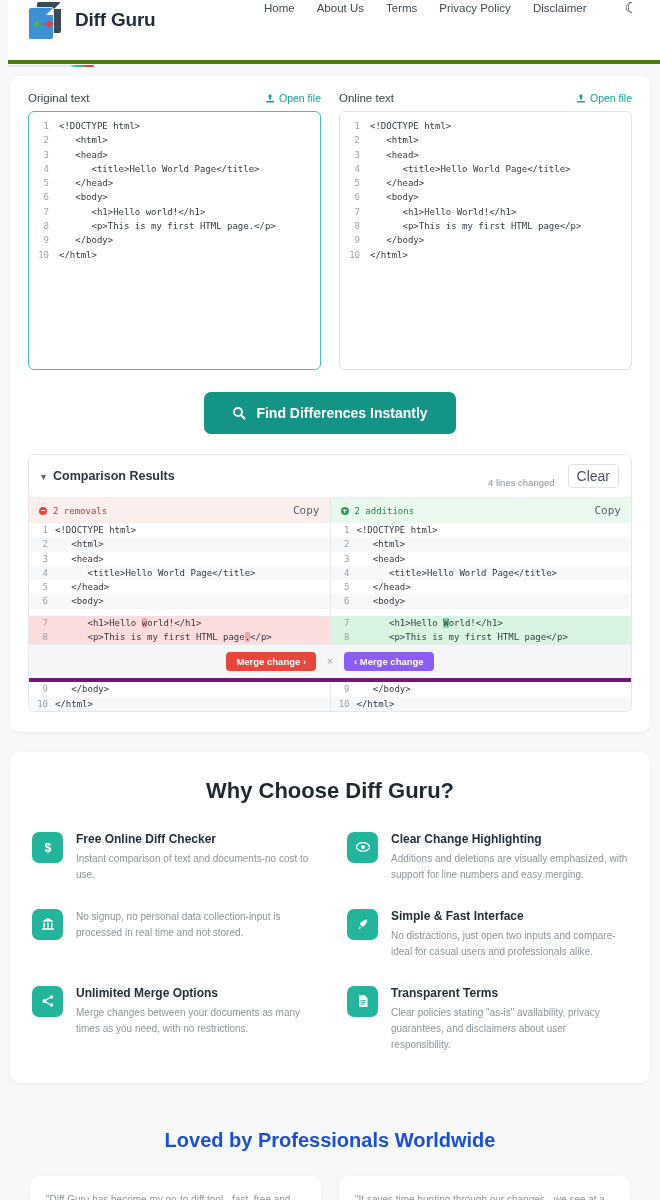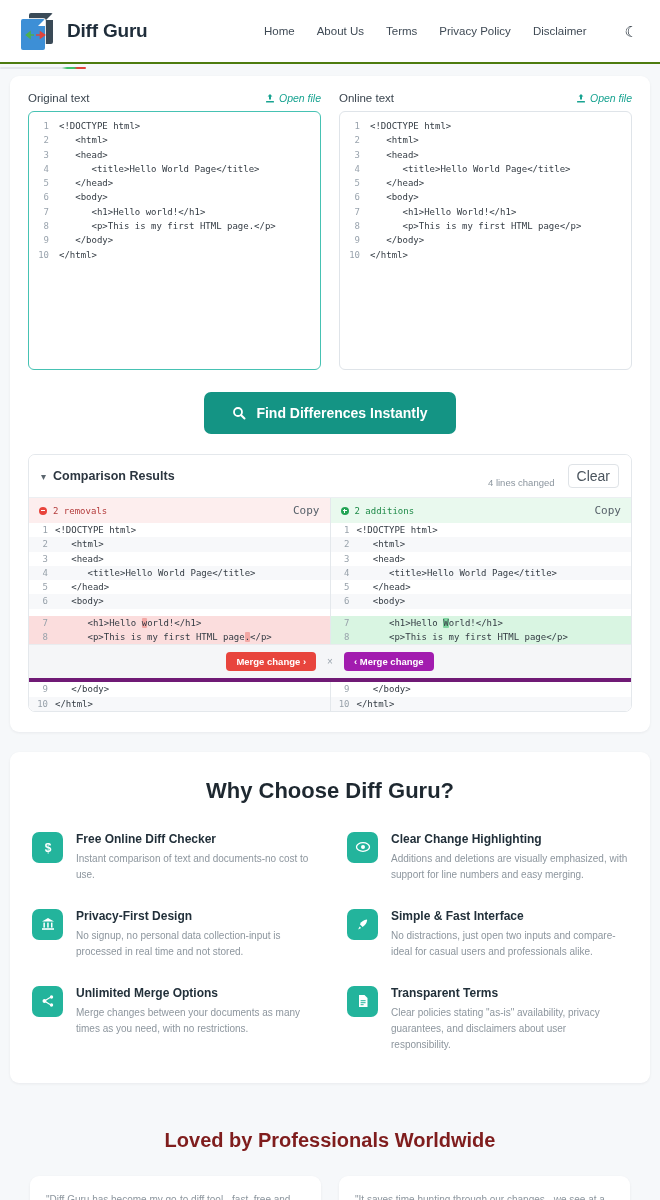--- a/index.html
+++ b/index.html
@@ -6,24 +6,25 @@
   body {
     width: 660px; height: 1200px; overflow: hidden;
     background: #f6f8fa;
     font-family: "Liberation Sans", sans-serif;
     color: #222;
   }
   
   .header {
     background: #ffffff;
     height: 64px;
-    display: flex; align-items: center;
+    display: flex; align-items: flex-start;
     padding: 0 22px 0 18px;
-    border-bottom: 2px solid #4d7c0f;
+    border-bottom: 4px solid #4d7c0f;
     position: relative;
+    margin-left: 8px;
   }
   .brand { display: flex; align-items: center; gap: 9px; }
   .logo-mark { width: 40px; height: 40px; position: relative; }
   .logo-back {
     position: absolute; left: 11px; top: 2px;
     width: 24px; height: 31px; background: #3a4a57; border-radius: 2px;
   }
   .logo-back:after {
     content:""; position:absolute; right:0; top:0;
     border-width: 0 0 7px 7px; border-style: solid;
@@ -64,21 +65,21 @@
   
   .panes { display: flex; gap: 18px; }
   .pane { flex: 1; min-width: 0; }
   .pane-head {
     display: flex; align-items: center; justify-content: space-between;
     margin-bottom: 7px;
   }
   .pane-label { font-size: 11.5px; color: #3b454f; }
   .open-file {
     display: flex; align-items: center; gap: 4px;
-    font-size: 10.5px; color: #18a391; cursor: pointer; font-style: italic;
+    font-size: 10.5px; color: #18a391; cursor: pointer;
   }
   .editor {
     height: 259px;
     border-radius: 6px;
     background: #ffffff;
     overflow: hidden;
     display: flex;
     font-family: "DejaVu Sans Mono", monospace;
     font-size: 9px;
     line-height: 14.3px;
@@ -143,36 +144,36 @@
   .dtxt { white-space: pre; color: #333b43; }
   .hl-del { background: #f2a7a4; border-radius: 1px; }
   .hl-add { background: #7fd6a1; border-radius: 1px; }
   .merge-bar {
     display: flex; align-items: center; justify-content: center; gap: 11px;
     padding: 7px 0; background: #f5f6f8;
     border-top: 1px solid #e9ecef; border-bottom: 4px solid #701a75;
   }
   .merge-btn { border: none; border-radius: 4px; padding: 4px 10px; font-size: 9.5px; font-weight: bold; color: #fff; cursor: pointer; }
   .merge-btn.red { background: #e8453d; }
-  .merge-btn.green { background: #a21caf; }
+  .merge-btn.green { background: #8b5cf6; }
   .merge-x { font-size: 10px; color: #9aa4ad; }
   
   .features-card { padding: 26px 22px 30px 22px; margin-top: 20px; }
   .section-title { text-align: center; font-size: 22px; font-weight: bold; color: #1e2830; margin-bottom: 28px; }
   .feat-grid { display: grid; grid-template-columns: 1fr 1fr; column-gap: 34px; row-gap: 26px; }
   .feat { display: flex; gap: 13px; }
   .feat-icon {
     width: 31px; height: 31px; border-radius: 7px; background: #23b49c;
     flex: none; display: flex; align-items: center; justify-content: center; color: #fff;
   }
   .feat-title { font-size: 12px; font-weight: bold; color: #22303a; margin-bottom: 5px; }
   .feat-desc { font-size: 10px; line-height: 16px; color: #8d969e; }
   
   .testi-section { margin-top: 22px; padding: 24px 10px 0 10px; }
-  .testi-title { text-align: center; font-size: 20px; font-weight: bold; color: #7f1d1d; margin-bottom: 24px; }
+  .testi-title { text-align: center; font-size: 20px; font-weight: bold; color: #1d4ed8; margin-bottom: 24px; }
   .testi-grid { display: flex; gap: 18px; padding: 0 20px; }
   .testi-card {
     flex: 1; background: #fff; border-radius: 9px; padding: 16px 16px 20px 16px;
     box-shadow: 0 1px 3px rgba(16,24,40,.06); height: 60px; overflow: hidden;
   }
   .testi-quote { font-size: 10px; line-height: 16px; color: #8d969e; }
 </style>
 </head>
 <body>
 
@@ -441,21 +442,20 @@
         <div class="feat-icon">
           <svg width="16" height="16" viewBox="0 0 16 16">
             <path d="M8 2 L14 5.5 H2 Z" fill="#fff"></path>
             <rect x="3.4" y="6.6" width="1.5" height="5" fill="#fff"></rect>
             <rect x="7.2" y="6.6" width="1.5" height="5" fill="#fff"></rect>
             <rect x="11" y="6.6" width="1.5" height="5" fill="#fff"></rect>
             <rect x="2" y="12.2" width="12" height="1.6" fill="#fff"></rect>
           </svg>
         </div>
         <div>
-          <div class="feat-title">Privacy-First Design</div>
           <div class="feat-desc">No signup, no personal data collection-input is processed in real time and not stored.</div>
         </div>
       </div>
       <div class="feat">
         <div class="feat-icon">
           <svg width="16" height="16" viewBox="0 0 16 16">
             <path d="M11.8 3.6 C9 3.9 6.4 5.6 4.9 8.2 L7.6 10.9 C10.2 9.4 11.9 6.9 12.2 4 Z" fill="#fff"></path>
             <path d="M4.6 10.5 L3.1 13.5 L6.1 12 Z" fill="#fff"></path>
           </svg>
         </div>

